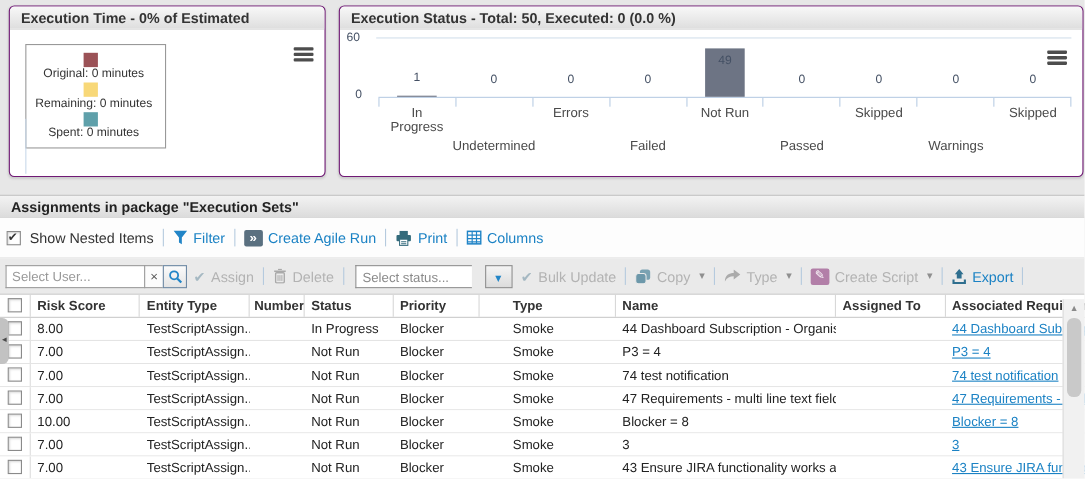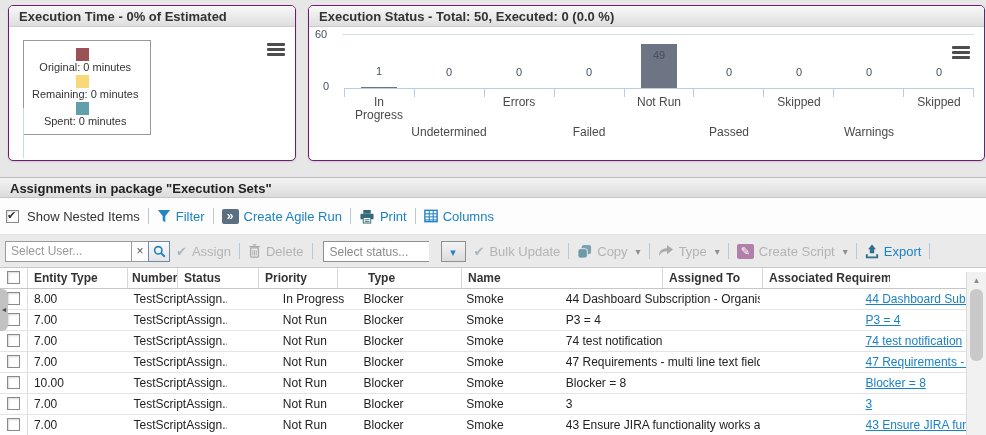--- a/index.html
+++ b/index.html
@@ -327,20 +327,21 @@
           <path d="M8 0l4.5 5.5H10.5V10H5.5V5.5H3.5z" fill="#2f6f8f"></path>
           <path d="M1 11h2.2v2.6h9.6V11H15v4.6H1z" fill="#2f6f8f"></path>
         </svg>
       <span class="blue">Export</span>
     </span>
     <span class="tb-sep"></span>
   </div>
 
   <div class="thead">
     <div class="th c0"><span class="cb"></span></div>
+    <div class="th c1">Risk Score</div>
     <div class="th c2">Entity Type</div>
     <div class="th c3">Number</div>
     <div class="th c4">Status</div>
     <div class="th c5">Priority</div>
     <div class="th c6">Type</div>
     <div class="th c7">Name</div>
     <div class="th c8">Assigned To</div>
     <div class="th c9" style="border-right:none;">Associated Requirements</div>
   </div>
 

